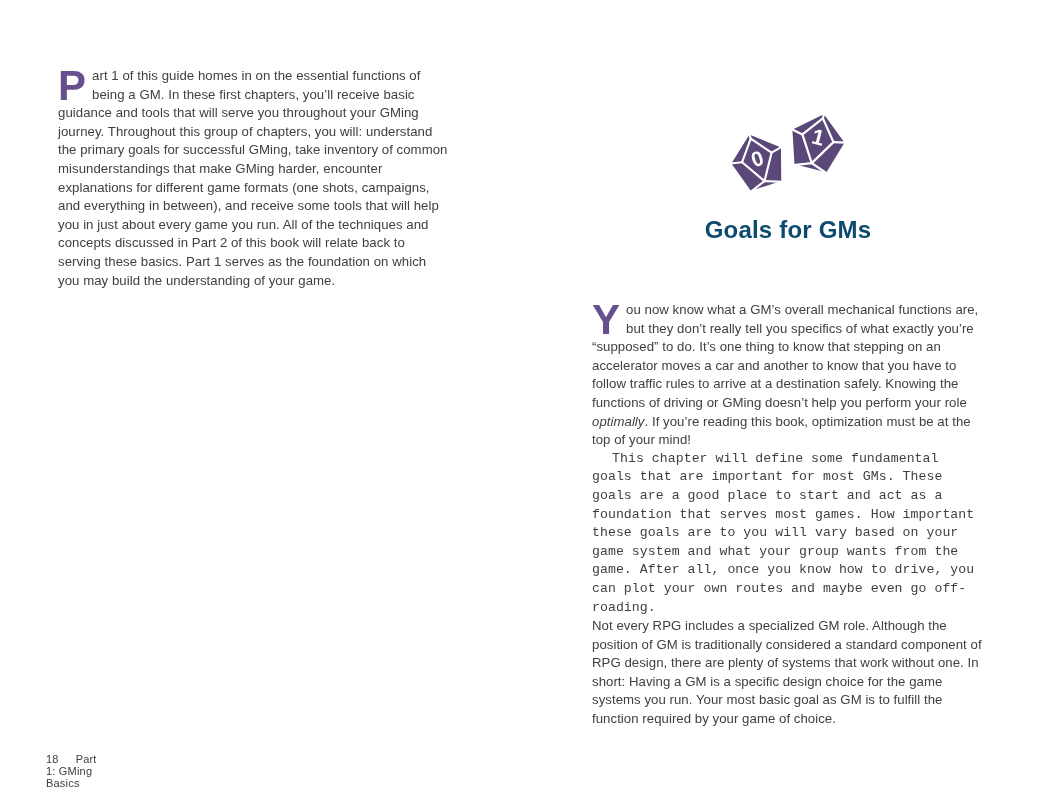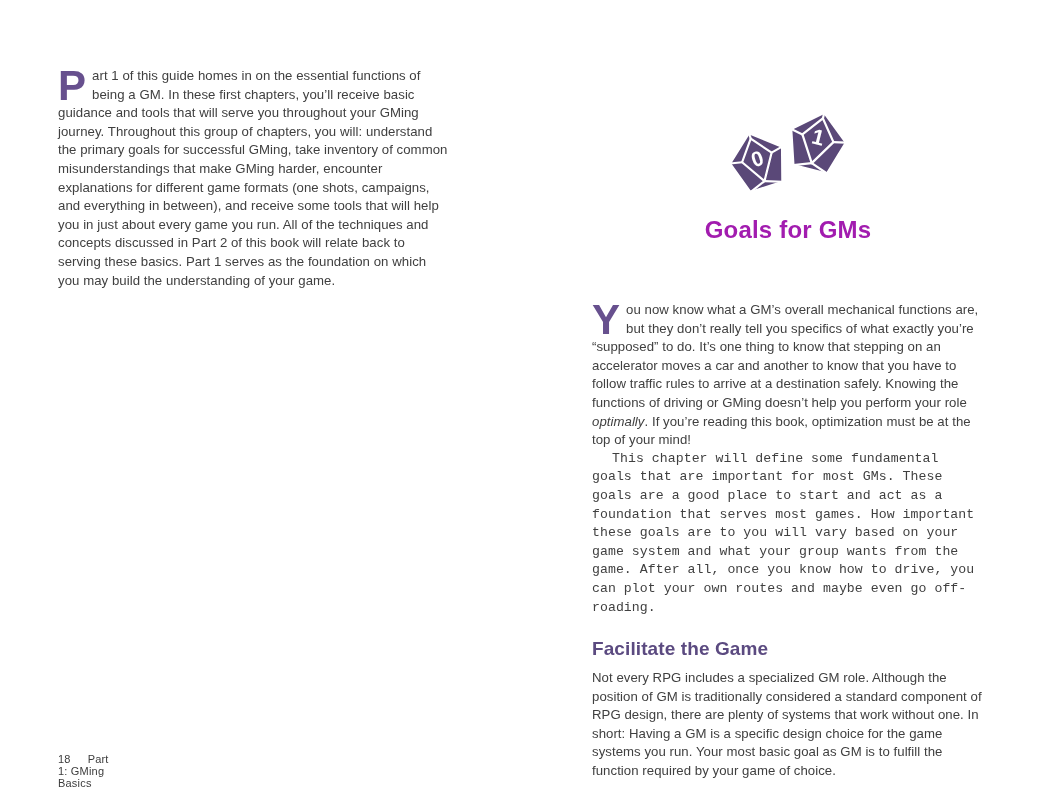--- a/index.html
+++ b/index.html
@@ -66,41 +66,41 @@
     font-family: "Liberation Sans", sans-serif;
     font-weight: bold;
     font-size: 34px;
     text-anchor: middle;
   }
   .chapter-title {
     margin: 10px 0 0 0;
     text-align: center;
     font-size: 24px;
     font-weight: bold;
-    color: #a21caf;
+    color: #0c4a6e;
     letter-spacing: 0.2px;
   }
   .p1 { margin-top: 57px; }
   .subheading {
     margin: 21px 0 9px 0;
     font-size: 19px;
     font-weight: bold;
     color: #5b4a80;
     letter-spacing: 0.1px;
   }
 
   
   .footer {
     position: absolute;
     top: 753px;
     font-size: 11px;
     color: #3c3c3c;
     letter-spacing: 0.2px;
   }
-  .footer-left { left: 58px; }
+  .footer-left { left: 46px; }
   .footer-left .section-label { margin-left: 17px; }
 </style>
 </head>
 <body>
 
 <div>
 
   <section class="page">
     <div class="left-col">
       <p class="body-text"><span class="dropcap">P</span><span>art 1 of this guide homes in on the essential functions of being a GM. In these first chapters, you’ll receive basic guidance and tools that will serve you throughout your GMing journey. Throughout this group of chapters, you will: understand the primary goals for successful GMing, take inventory of common misunderstandings that make GMing harder, encounter explanations for different game formats (one shots, campaigns, and everything in between), and receive some tools that will help you in just about every game you run. All of the techniques and concepts discussed in Part 2 of this book will relate back to serving these basics. Part 1 serves as the foundation on which you may build the understanding of your game.</span></p>
@@ -135,21 +135,20 @@
           <text x="50" y="54">1</text>
         </svg>
       </div>
 
       <h1 class="chapter-title">Goals for GMs</h1>
 
       <p class="body-text p1"><span class="dropcap">Y</span><span>ou now know what a GM’s overall mechanical functions are, but they don’t really tell you specifics of what exactly you’re “supposed” to do. It’s one thing to know that stepping on an accelerator moves a car and another to know that you have to follow traffic rules to arrive at a destination safely. Knowing the functions of driving or GMing doesn’t help you perform your role </span><em>optimally</em><span>. If you’re reading this book, optimization must be at the top of your mind!</span></p>
 
       <p class="body-text indent">This chapter will define some fundamental goals that are important for most GMs. These goals are a good place to start and act as a foundation that serves most games. How important these goals are to you will vary based on your game system and what your group wants from the game. After all, once you know how to drive, you can plot your own routes and maybe even go off-roading.</p>
 
-      <h2 class="subheading">Facilitate the Game</h2>
 
       <p class="body-text">Not every RPG includes a specialized GM role. Although the position of GM is traditionally considered a standard component of RPG design, there are plenty of systems that work without one. In short: Having a GM is a specific design choice for the game systems you run. Your most basic goal as GM is to fulfill the function required by your game of choice.</p>
 
     </div>
 
   </section>
 
 </div>
 
 </body></html>

